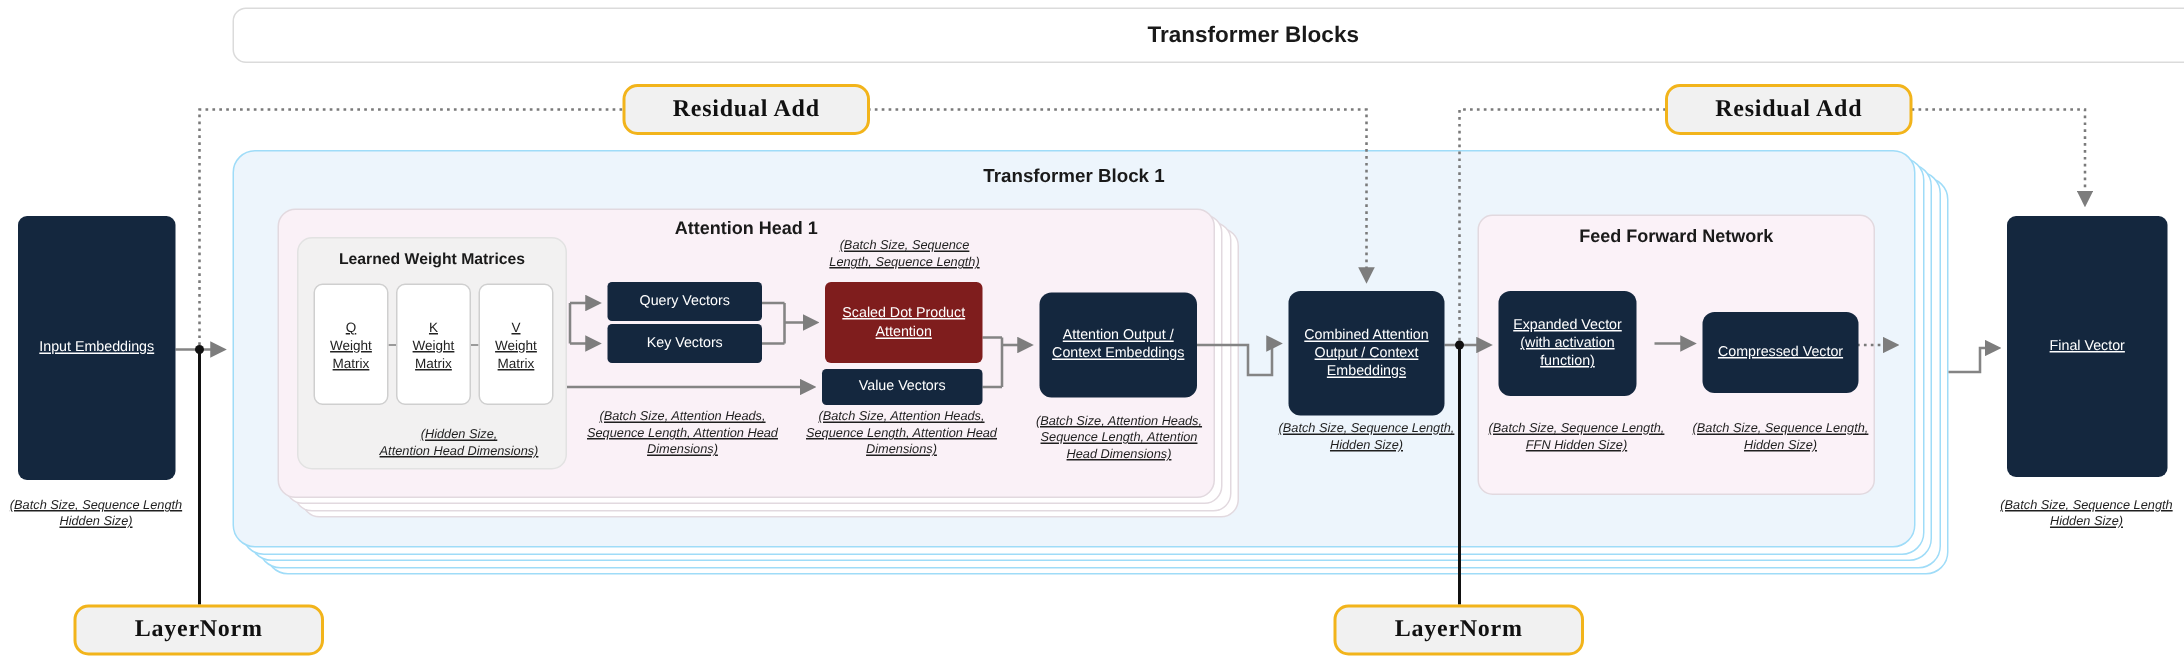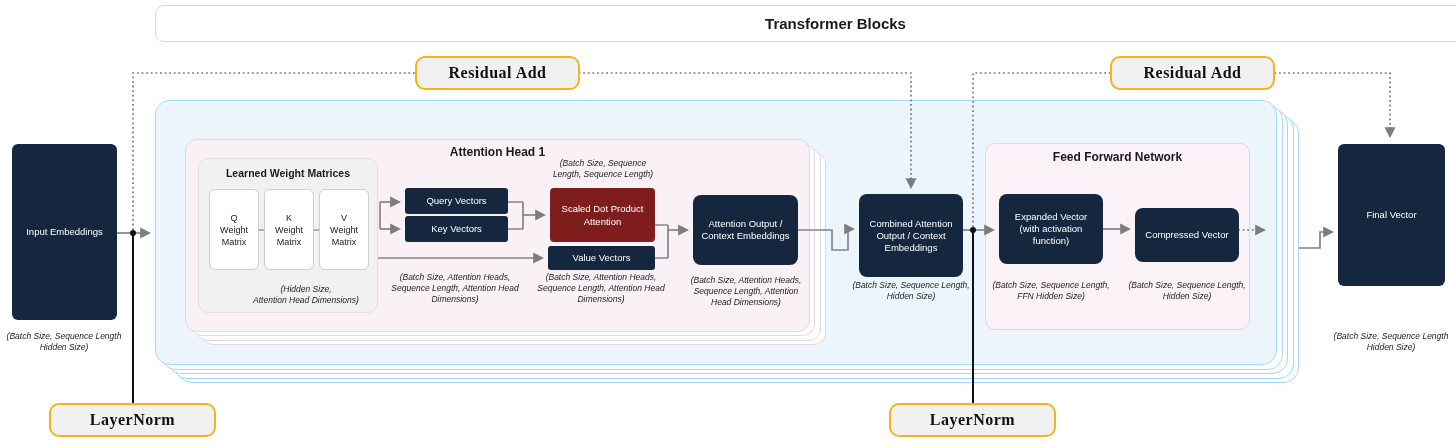--- a/index.html
+++ b/index.html
@@ -1,19 +1,19 @@
 <!DOCTYPE html>
 <html><head>
 <meta charset="utf-8">
 <style>
   html,body{margin:0;padding:0;background:#ffffff;}
   .canvas{position:relative;width:1456px;height:445px;background:#ffffff;overflow:hidden;
           font-family:"Liberation Sans",sans-serif;color:#1a1a1a;}
   .abs{position:absolute;box-sizing:border-box;}
-  .pre{white-space:pre-line;}
+  .pre{white-space:pre-line;text-decoration:underline;}
   .center{display:flex;align-items:center;justify-content:center;text-align:center;}
 
   
   .title-box{left:155px;top:5px;width:1361px;height:37px;background:#fff;border:1.5px solid #dbdbdb;border-radius:9px;z-index:10;}
   .title-box span{font-size:15px;font-weight:bold;}
 
   
   .hand-box{background:#f1f1f1;border:2.5px solid #f2b41b;border-radius:10px;z-index:12;align-items:center;}
   .hand-box span{font-family:cursive;font-size:16px;font-weight:bold;letter-spacing:.5px;color:#111;}
 
@@ -44,20 +44,21 @@
 
   <div class="abs center title-box">
     <span>Transformer Blocks</span>
   </div>
 
   <div class="abs blk-layer" style="left:177px;top:118px;"></div>
   <div class="abs blk-layer" style="left:172px;top:114px;"></div>
   <div class="abs blk-layer" style="left:166px;top:109px;"></div>
   <div class="abs blk-layer" style="left:161px;top:105px;"></div>
   <div class="abs blk-layer blk-main" style="left:155px;top:100px;"></div>
+  <div class="abs sec-title" style="left:155px;top:110px;width:1122px;font-size:12.5px;">Transformer Block 1</div>
 
   <div class="abs att-layer" style="left:201px;top:152px;"></div>
   <div class="abs att-layer" style="left:196px;top:148px;"></div>
   <div class="abs att-layer" style="left:190px;top:143px;"></div>
   <div class="abs att-layer att-main" style="left:185px;top:139px;"></div>
   <div class="abs sec-title" style="left:185px;top:145px;width:625px;font-size:12px;">Attention Head 1</div>
 
   <div class="abs ffn-box"></div>
   <div class="abs sec-title" style="left:985px;top:150px;width:265px;font-size:12px;">Feed Forward Network</div>
 
@@ -118,21 +119,21 @@
   <div class="abs center hand-box" style="left:889px;top:403px;width:167px;height:34px;">
     <span>LayerNorm</span>
   </div>
 
   <div class="abs center navy" style="left:12px;top:144px;width:105px;height:176px;border-radius:6px;">
     <span class="pre">Input Embeddings</span>
   </div>
   <div class="abs dims pre" style="left:0px;top:331px;width:128px;">(Batch Size, Sequence Length
 Hidden Size)</div>
 
-  <div class="abs center navy" style="left:1338px;top:144px;width:107px;height:142px;border-radius:6px;">
+  <div class="abs center navy" style="left:1338px;top:144px;width:107px;height:174px;border-radius:6px;">
     <span class="pre">Final Vector</span>
   </div>
   <div class="abs dims pre" style="left:1326px;top:331px;width:130px;">(Batch Size, Sequence Length
 Hidden Size)</div>
 
   <div class="abs center wm pre" style="left:209px;top:189px;width:50px;height:81px;">Q
 Weight
 Matrix</div>
   <div class="abs center wm pre" style="left:264px;top:189px;width:50px;height:81px;">K
 Weight
@@ -176,21 +177,21 @@
 Head Dimensions)</div>
 
   <div class="abs center navy" style="left:859px;top:194px;width:104px;height:83px;">
     <span class="pre">Combined Attention
 Output / Context
 Embeddings</span>
   </div>
   <div class="abs dims pre" style="left:846px;top:280px;width:130px;">(Batch Size, Sequence Length,
 Hidden Size)</div>
 
-  <div class="abs center navy" style="left:999px;top:194px;width:104px;height:70px;">
+  <div class="abs center navy" style="left:999px;top:194px;width:92px;height:70px;">
     <span class="pre">Expanded Vector
 (with activation
 function)</span>
   </div>
   <div class="abs dims pre" style="left:986px;top:280px;width:130px;">(Batch Size, Sequence Length,
 FFN Hidden Size)</div>
 
   <div class="abs center navy" style="left:1135px;top:208px;width:104px;height:54px;">
     <span class="pre">Compressed Vector</span>
   </div>

